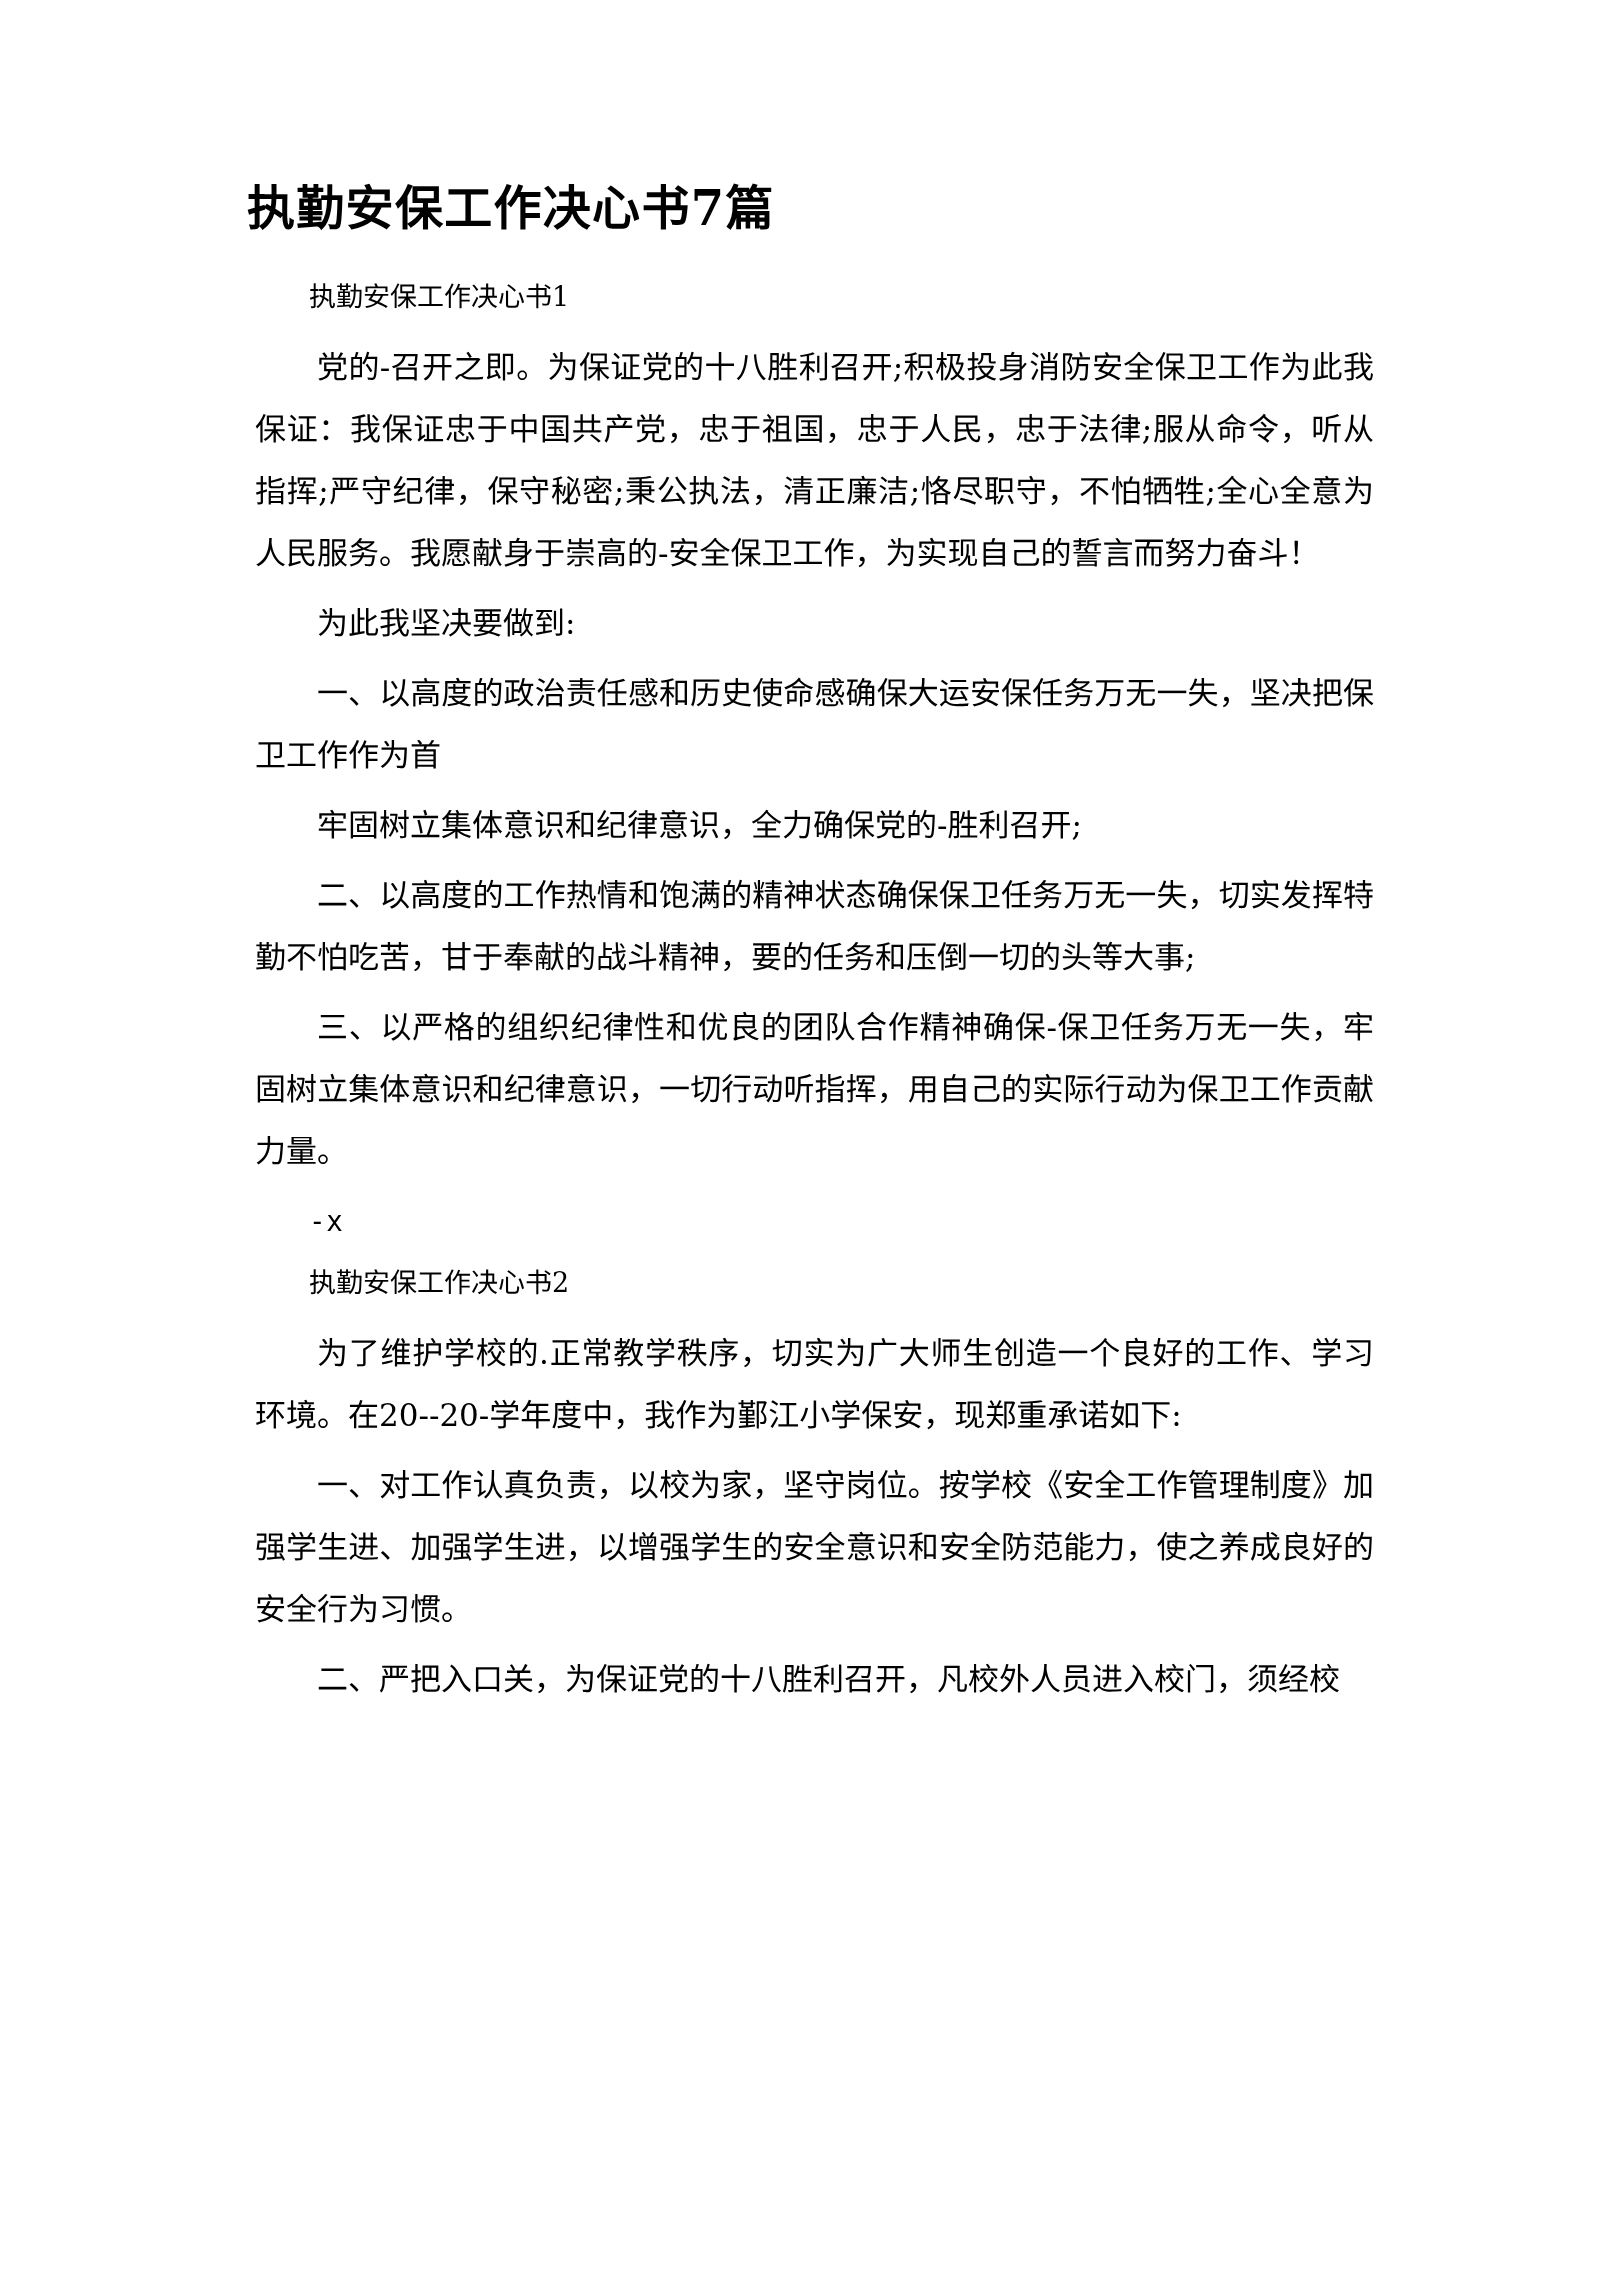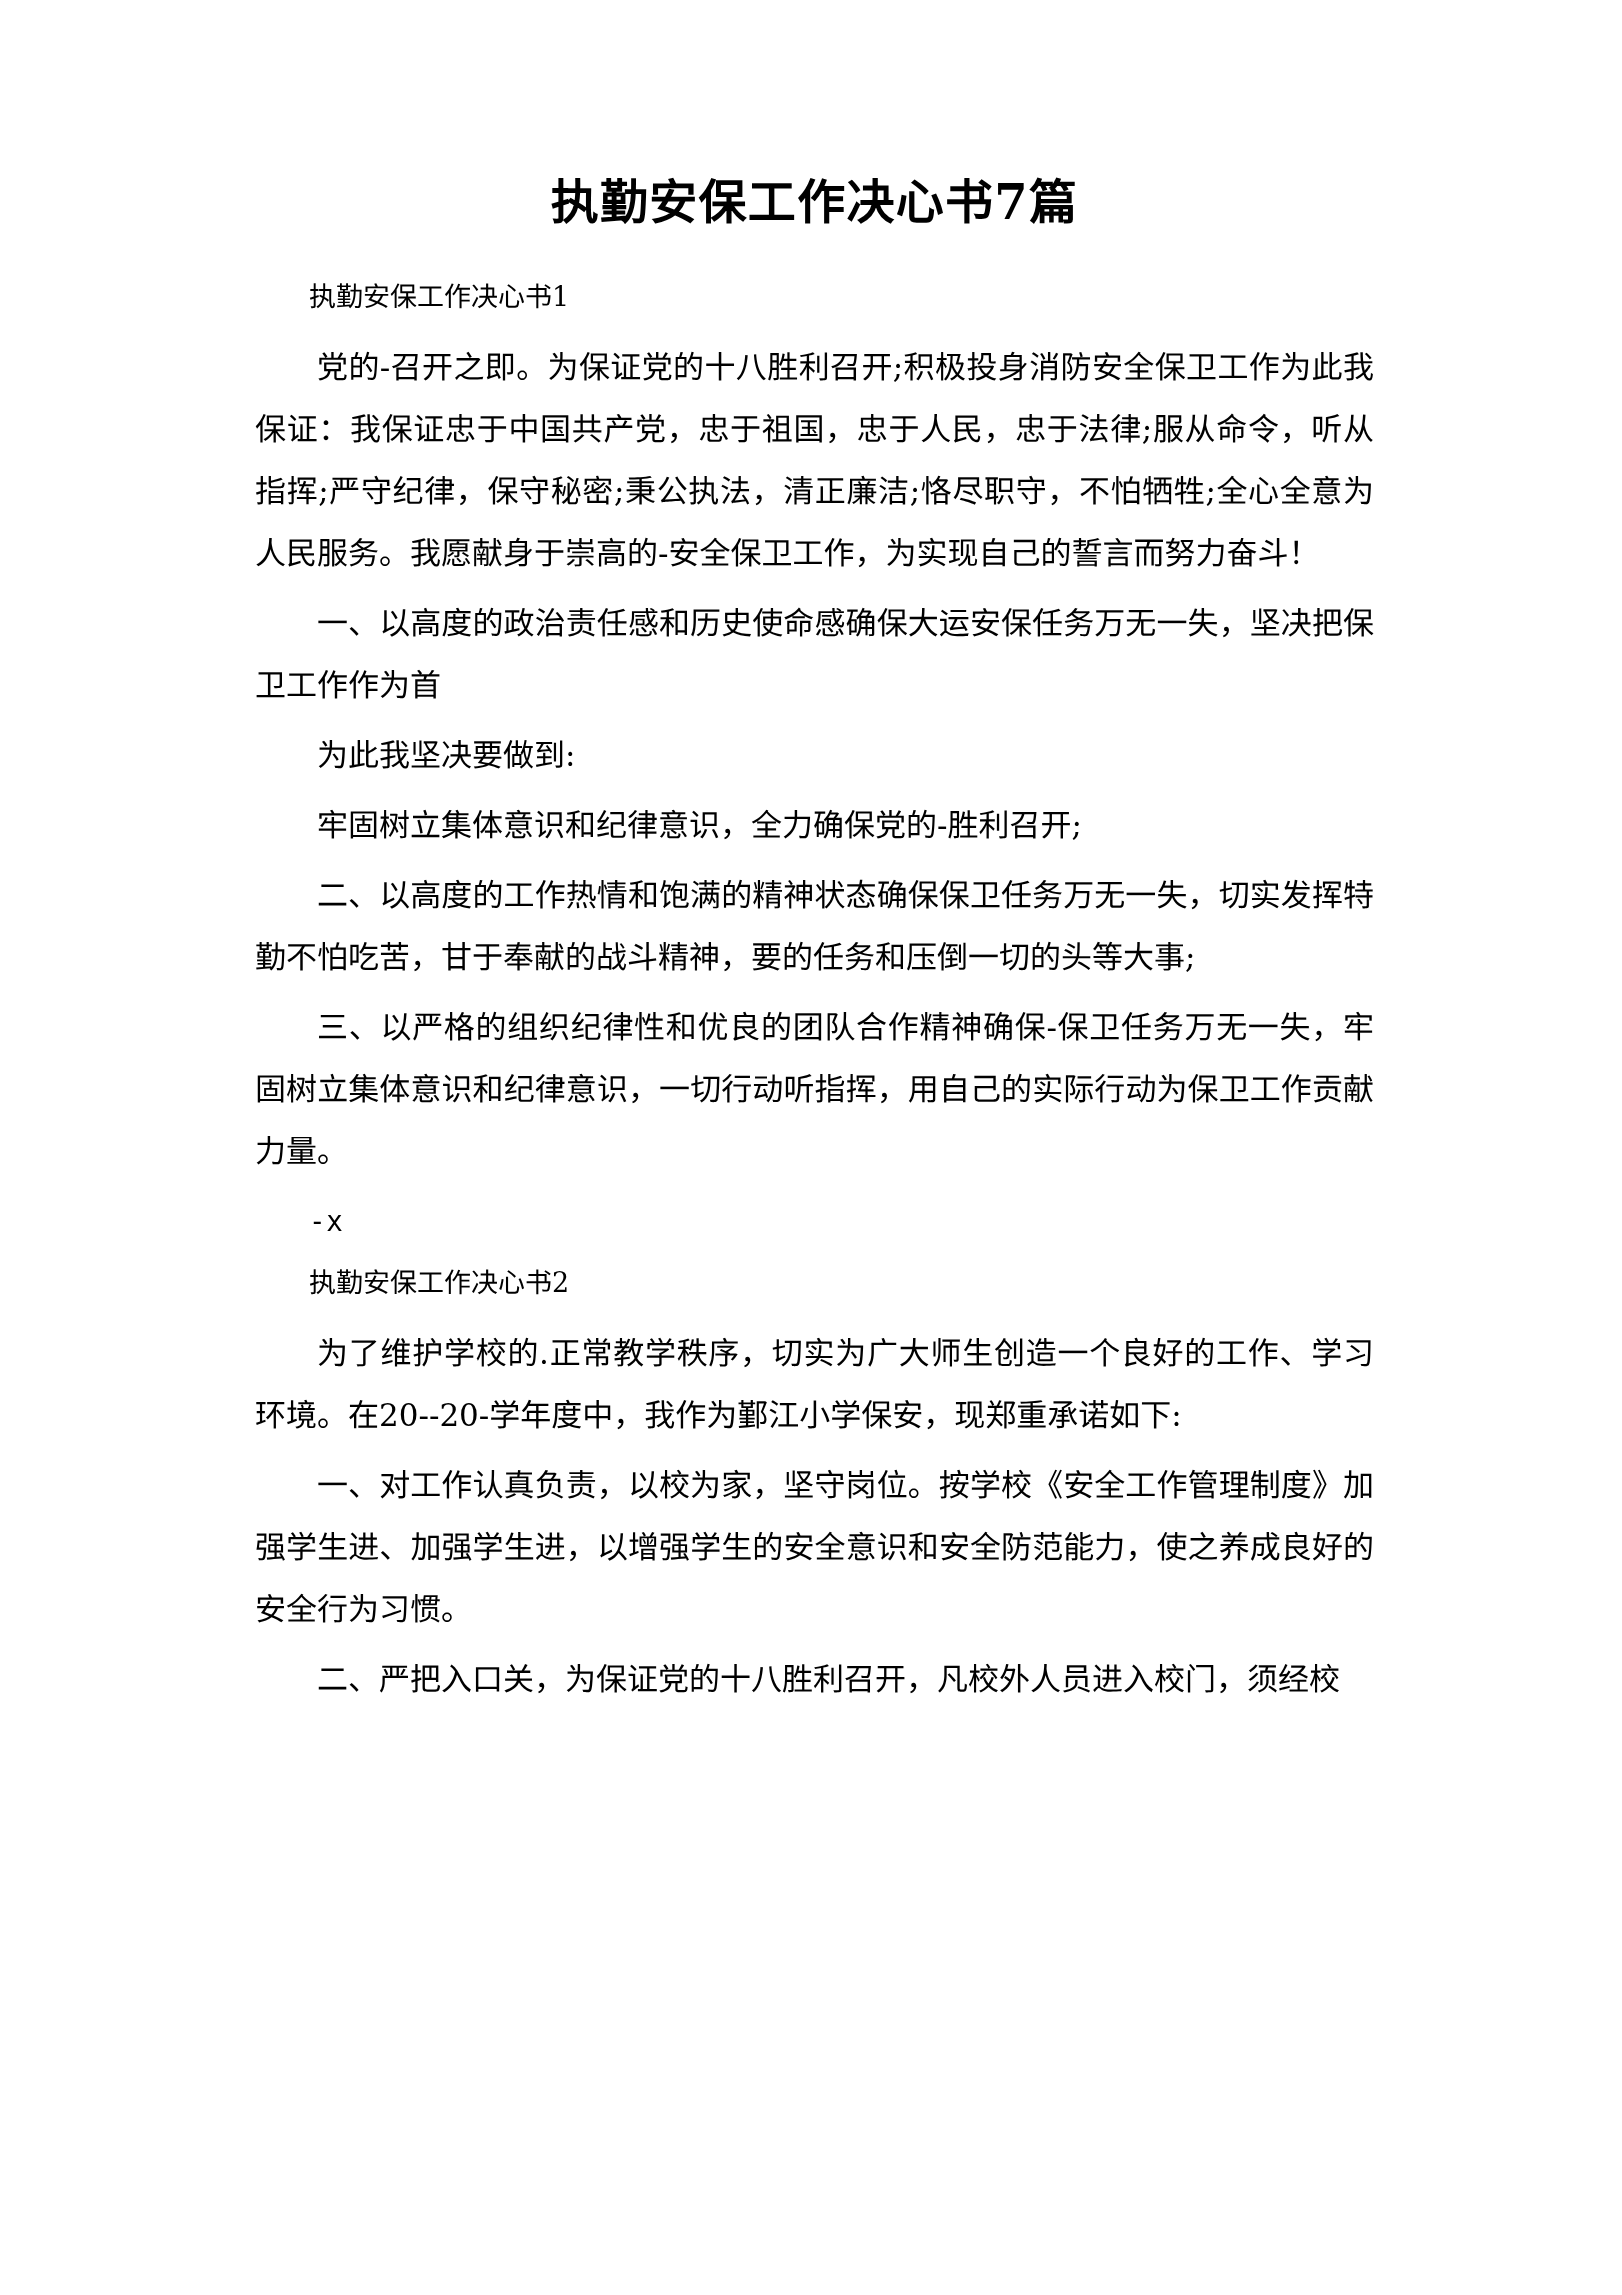--- a/index.html
+++ b/index.html
@@ -30,28 +30,28 @@
   .content {
     position: absolute;
     left: 247px;
     top: 0;
     width: 1135px;
   }
 
   .doc-title {
     font-size: 48px;
     font-weight: bold;
-    text-align: center;
+    text-align: left;
     line-height: 1.0;
     margin: 0;
     padding: 0;
     letter-spacing: 1.3px;
     position: absolute;
     left: 0;
-    top: 178px;
+    top: 184px;
     width: 1135px;
     white-space: nowrap;
   }
 
   .body-flow {
     position: absolute;
     left: 0;
     top: 266px;
     width: 1135px;
   }
@@ -96,22 +96,22 @@
 
 <div class="page">
 
   <div class="content">
 
     <h1 class="doc-title">执勤安保工作决心书7篇</h1>
 
     <div class="body-flow">
         <p class="section-head">执勤安保工作决心书1</p>
         <p class="para indent">党的-召开之即。为保证党的十八胜利召开;积极投身消防安全保卫工作为此我保证：我保证忠于中国共产党，忠于祖国，忠于人民，忠于法律;服从命令，听从指挥;严守纪律，保守秘密;秉公执法，清正廉洁;恪尽职守，不怕牺牲;全心全意为人民服务。我愿献身于崇高的-安全保卫工作，为实现自己的誓言而努力奋斗！</p>
+        <p class="para indent">为此我坚决要做到:</p>
         <p class="para indent">一、以高度的政治责任感和历史使命感确保大运安保任务万无一失，坚决把保卫工作作为首</p>
-        <p class="para indent">为此我坚决要做到:</p>
         <p class="para indent">牢固树立集体意识和纪律意识，全力确保党的-胜利召开;</p>
         <p class="para indent">二、以高度的工作热情和饱满的精神状态确保保卫任务万无一失，切实发挥特勤不怕吃苦，甘于奉献的战斗精神，要的任务和压倒一切的头等大事;</p>
         <p class="para indent">三、以严格的组织纪律性和优良的团队合作精神确保-保卫任务万无一失，牢固树立集体意识和纪律意识，一切行动听指挥，用自己的实际行动为保卫工作贡献力量。</p>
         <p class="sep">-x</p>
         <p class="section-head">执勤安保工作决心书2</p>
         <p class="para indent">为了维护学校的.正常教学秩序，切实为广大师生创造一个良好的工作、学习环境。在20--20-学年度中，我作为鄞江小学保安，现郑重承诺如下:</p>
         <p class="para indent">一、对工作认真负责，以校为家，坚守岗位。按学校《安全工作管理制度》加强学生进、加强学生进，以增强学生的安全意识和安全防范能力，使之养成良好的安全行为习惯。</p>
         <p class="para indent">二、严把入口关，为保证党的十八胜利召开，凡校外人员进入校门，须经校</p>
       </div>
 

